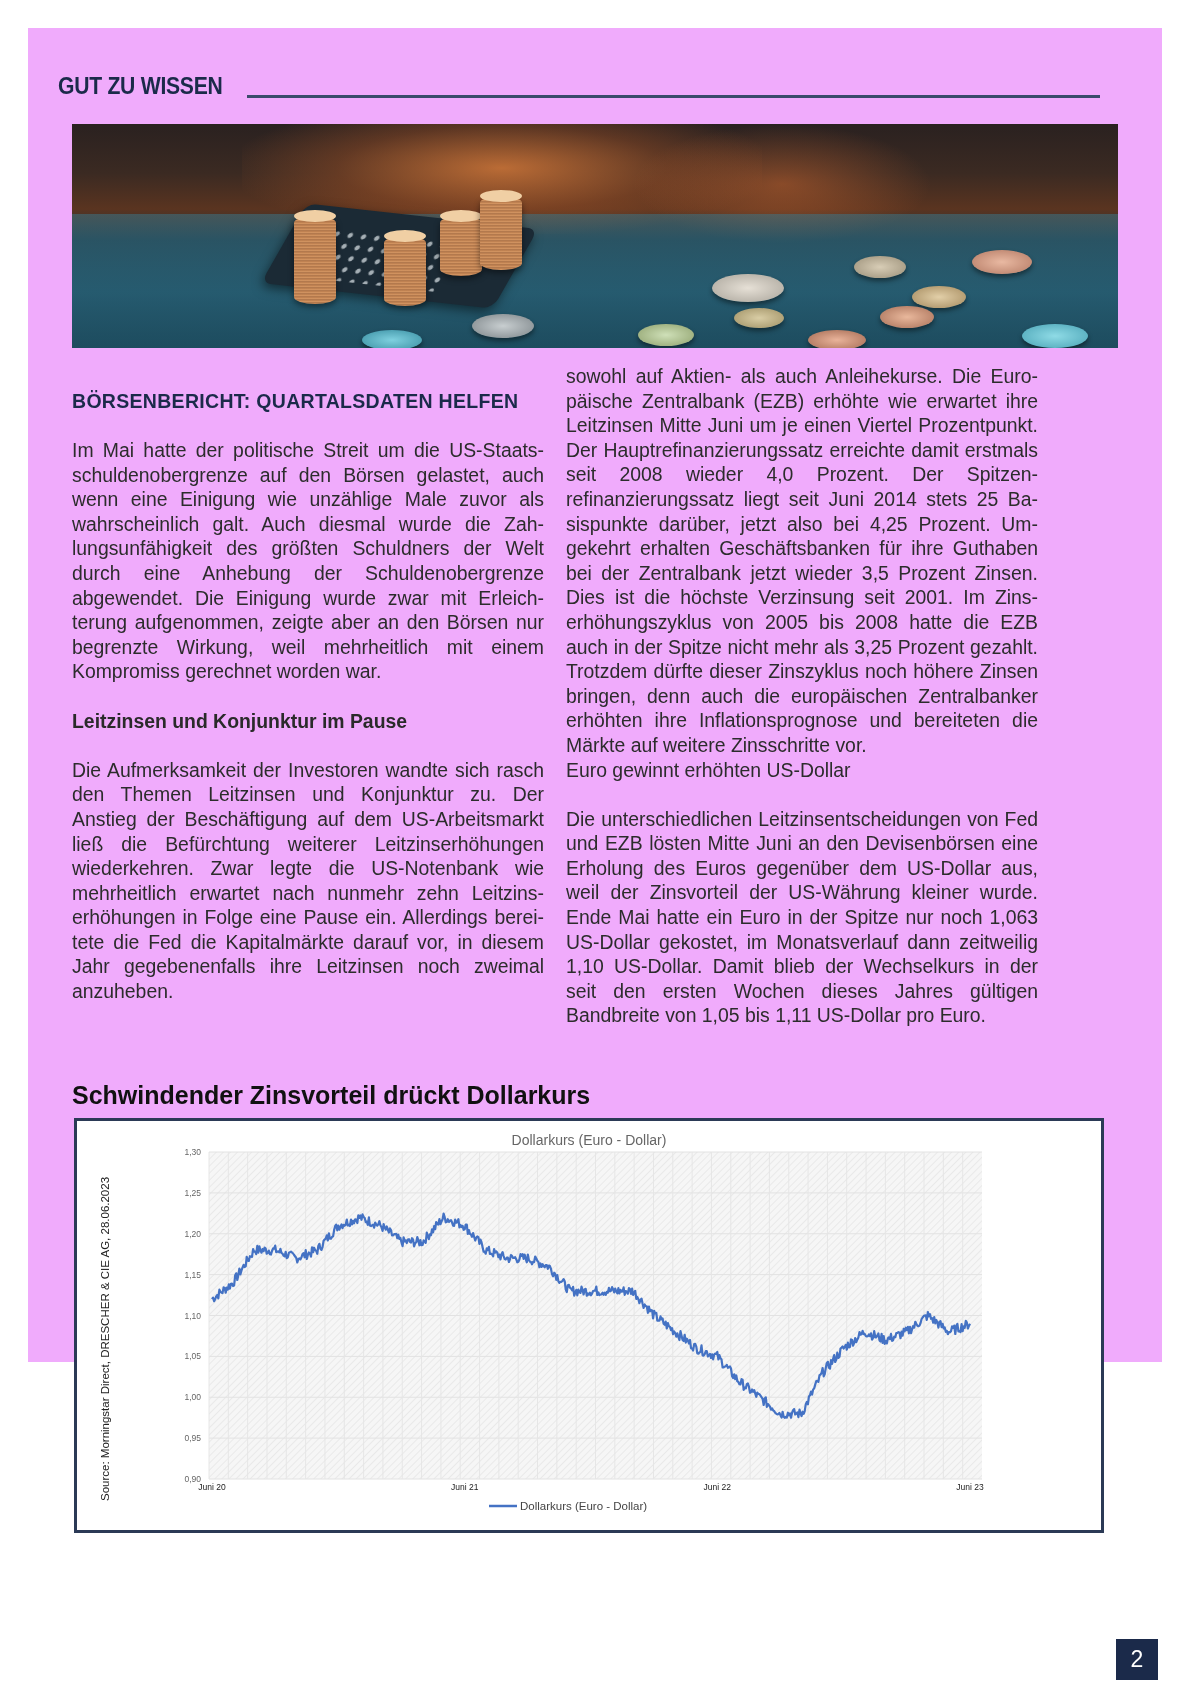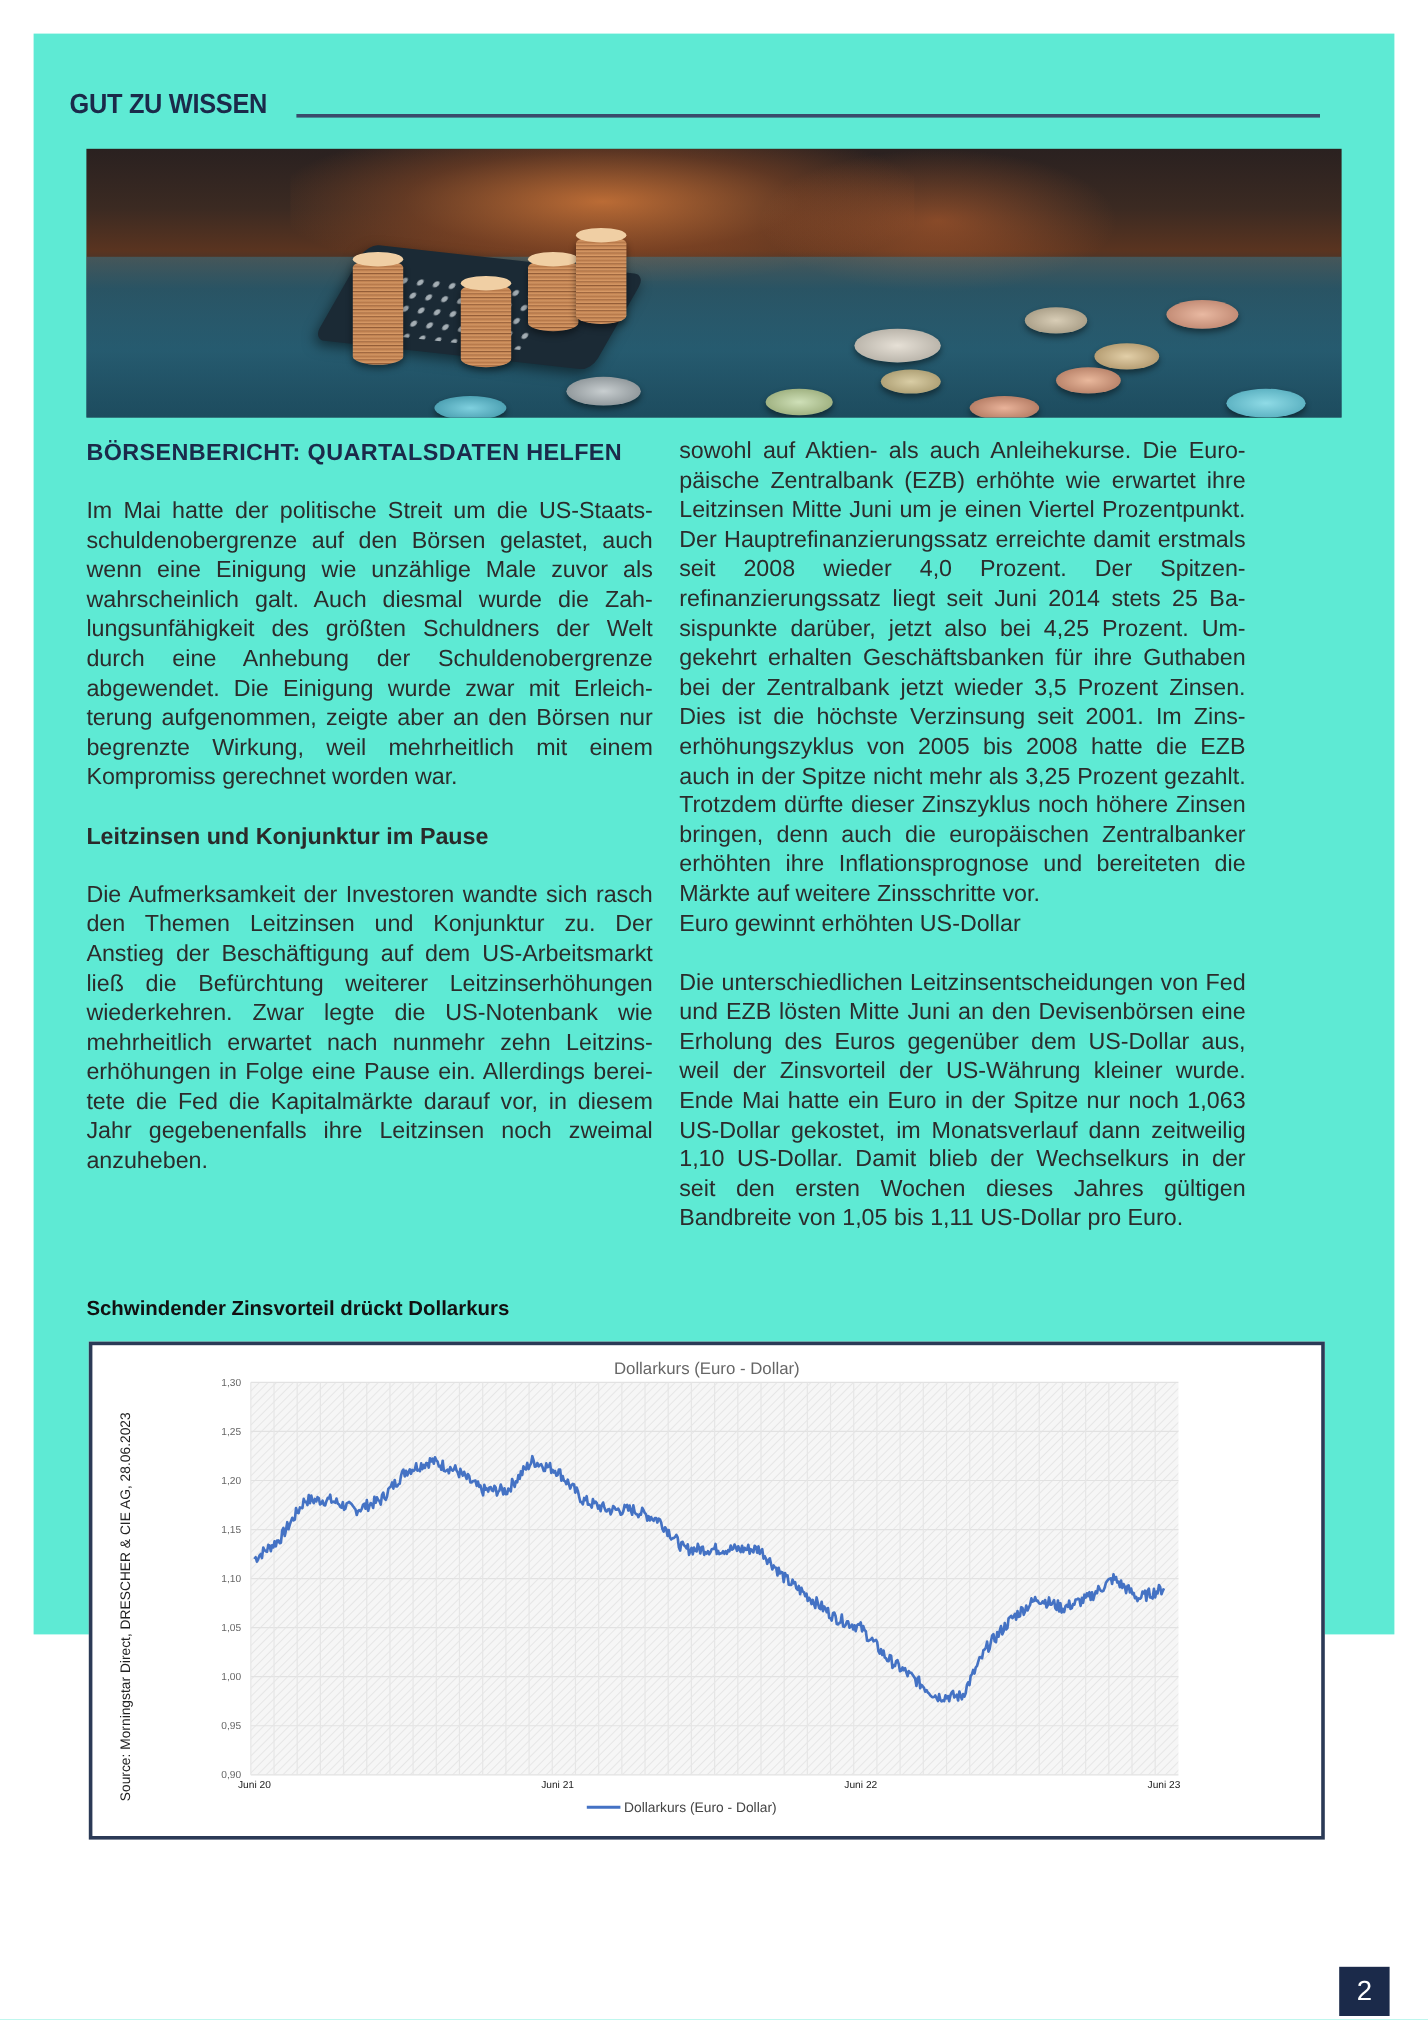--- a/index.html
+++ b/index.html
@@ -2,21 +2,21 @@
 <html><head>
 <meta charset="utf-8">
 <style>
   html, body { margin: 0; padding: 0; }
   body {
     width: 1190px; height: 1683px; background: #ffffff;
     font-family: "Liberation Sans", sans-serif; position: relative; overflow: hidden;
   }
   .page {
     position: absolute; left: 28px; top: 28px; width: 1134px; height: 1334px;
-    background: #5eead4;
+    background: #f0abfc;
   }
   .section-header {
     position: absolute; left: 30px; top: 42px; width: 1090px; height: 30px;
     display: flex; align-items: flex-end;
   }
   .section-title {
     font-family: "Liberation Sans", sans-serif; font-weight: bold; font-size: 23px;
     color: #1b2a4a; letter-spacing: -0.3px; transform: scaleX(0.92); transform-origin: left bottom;
     white-space: nowrap; margin-right: 6px;
   }
@@ -62,32 +62,32 @@
     position: absolute; border-radius: 50%; box-shadow: 0 3px 5px rgba(0,0,0,0.45);
   }
   .content {
     position: absolute; left: 44px; top: 336px; width: 1046px;
   }
   .col {
     position: absolute; top: 0; width: 472px;
     font-family: "Liberation Sans", sans-serif; font-size: 19.4px; line-height: 24.6px;
     color: #2c2c2c; text-align: justify; hyphens: manual;
   }
-  .col.left { left: 0; }
+  .col.left { left: 0; margin-top: 24px; }
   .col.right { left: 494px; }
   .col p { margin: 0; }
   .article-title {
     font-family: "Liberation Sans", sans-serif; font-weight: bold; font-size: 19.5px;
     color: #1b2a4a; letter-spacing: 0.3px; margin: 0 0 24px 0; line-height: 26px;
   }
   .subhead { font-weight: bold; color: #2a2a2a; margin: 0 !important; }
   .gap { height: 24.6px; }
   .chart-heading {
     position: absolute; left: 44px; top: 1053px;
-    font-family: "Liberation Sans", sans-serif; font-weight: bold; font-size: 17px; color: #111;
+    font-family: "Liberation Sans", sans-serif; font-weight: bold; font-size: 25px; color: #111;
   }
   .chart-frame {
     position: absolute; left: 46px; top: 1090px; width: 1030px; height: 415px;
     background: #ffffff; border: 3px solid #2b3a56; box-sizing: border-box;
   }
   .chart-svg { position: absolute; left: 0; top: 0; }
   .source-label {
     position: absolute; left: 22px; top: 380px; transform-origin: left top;
     transform: rotate(-90deg); font-size: 11.5px; color: #222; white-space: nowrap;
     font-family: "Liberation Sans", sans-serif;

